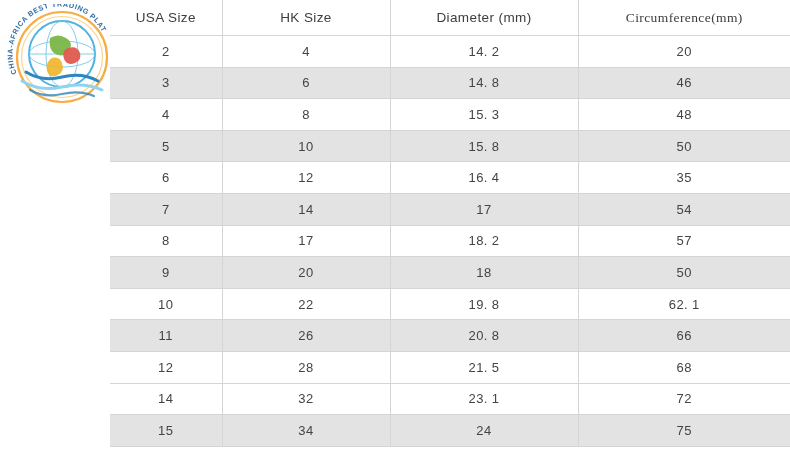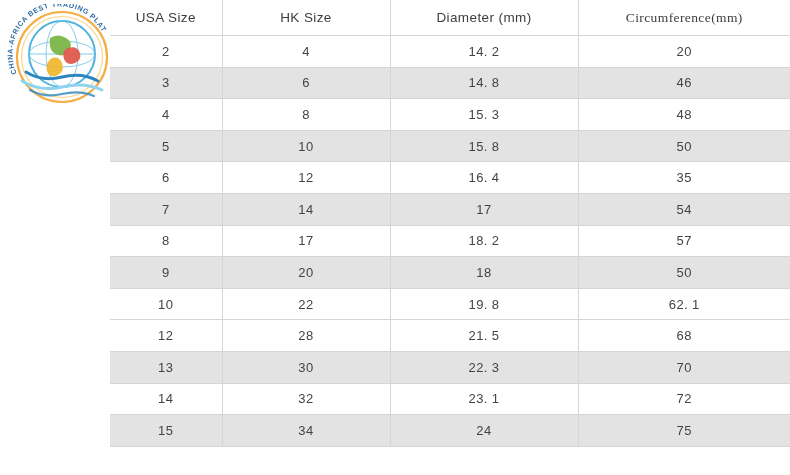--- a/index.html
+++ b/index.html
@@ -187,32 +187,32 @@
           <td>20</td>
           <td>18</td>
           <td class="last">50</td>
         </tr>
         <tr>
           <td class="first">10</td>
           <td>22</td>
           <td>19. 8</td>
           <td class="last">62. 1</td>
         </tr>
+        <tr class="alt">
+          <td class="first">11</td>
+          <td>26</td>
+          <td>20. 8</td>
+          <td class="last">66</td>
+        </tr>
         <tr>
           <td class="first">12</td>
           <td>28</td>
           <td>21. 5</td>
           <td class="last">68</td>
         </tr>
-        <tr class="alt">
-          <td class="first">13</td>
-          <td>30</td>
-          <td>22. 3</td>
-          <td class="last">70</td>
-        </tr>
         <tr>
           <td class="first">14</td>
           <td>32</td>
           <td>23. 1</td>
           <td class="last">72</td>
         </tr>
         <tr class="alt">
           <td class="first">15</td>
           <td>34</td>
           <td>24</td>

